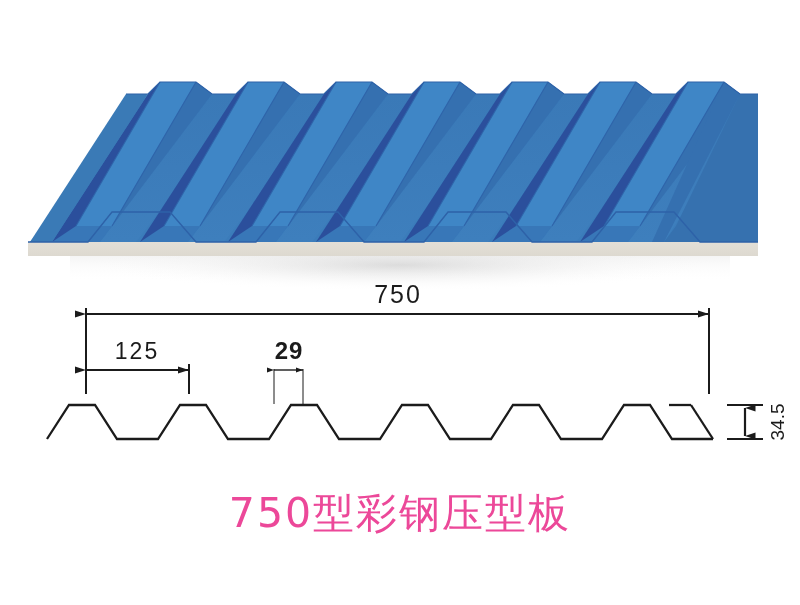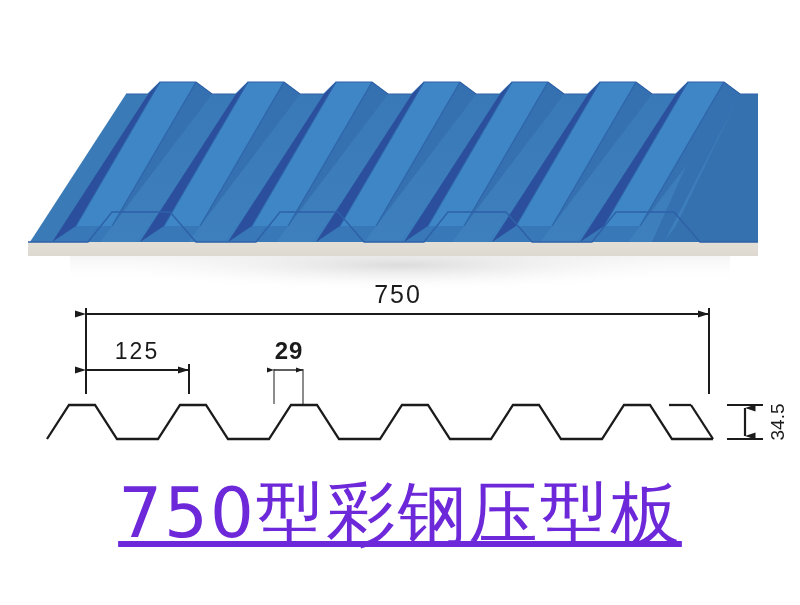--- a/index.html
+++ b/index.html
@@ -46,27 +46,26 @@
     position: absolute;
     left: 0;
     top: 482px;
     width: 800px;
     height: 70px;
     text-align: center;
   }
   #product-title {
     display: inline-block;
     font-family: "DejaVu Sans", "Liberation Sans", sans-serif;
-    font-size: 69px;
+    font-size: 41px;
     line-height: 62px;
     letter-spacing: 2px;
-    color: #6d28d9;
+    color: #ec4899;
     font-weight: 400;
     white-space: nowrap;
-    text-decoration: underline;
   }
 
   svg { display: block; overflow: visible; }
   .dim-text {
     font-family: "Liberation Sans", "DejaVu Sans", sans-serif;
     fill: #1b1b1b;
   }
 </style>
 </head>
 <body>

